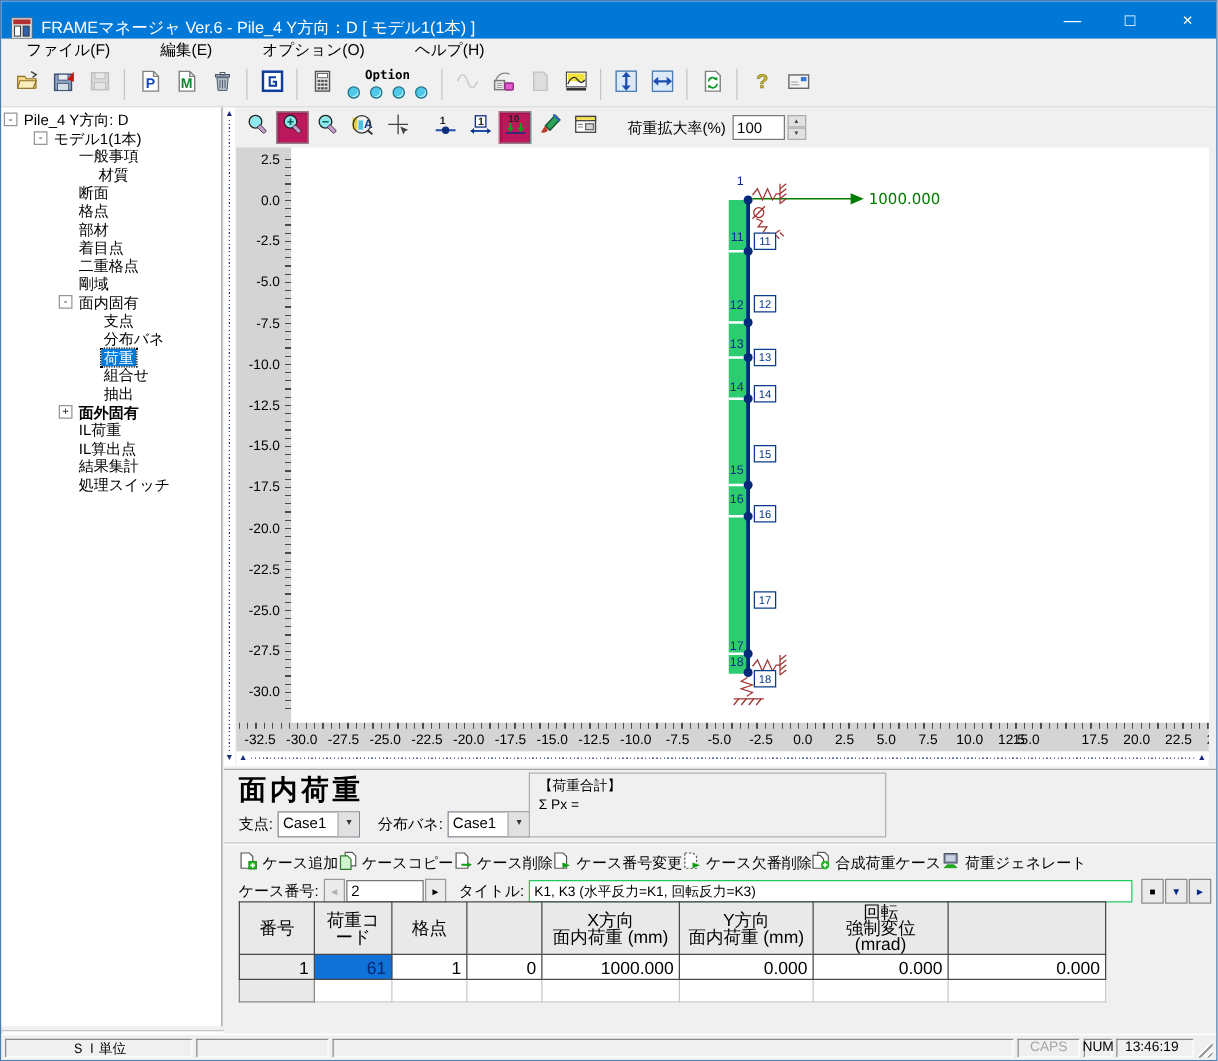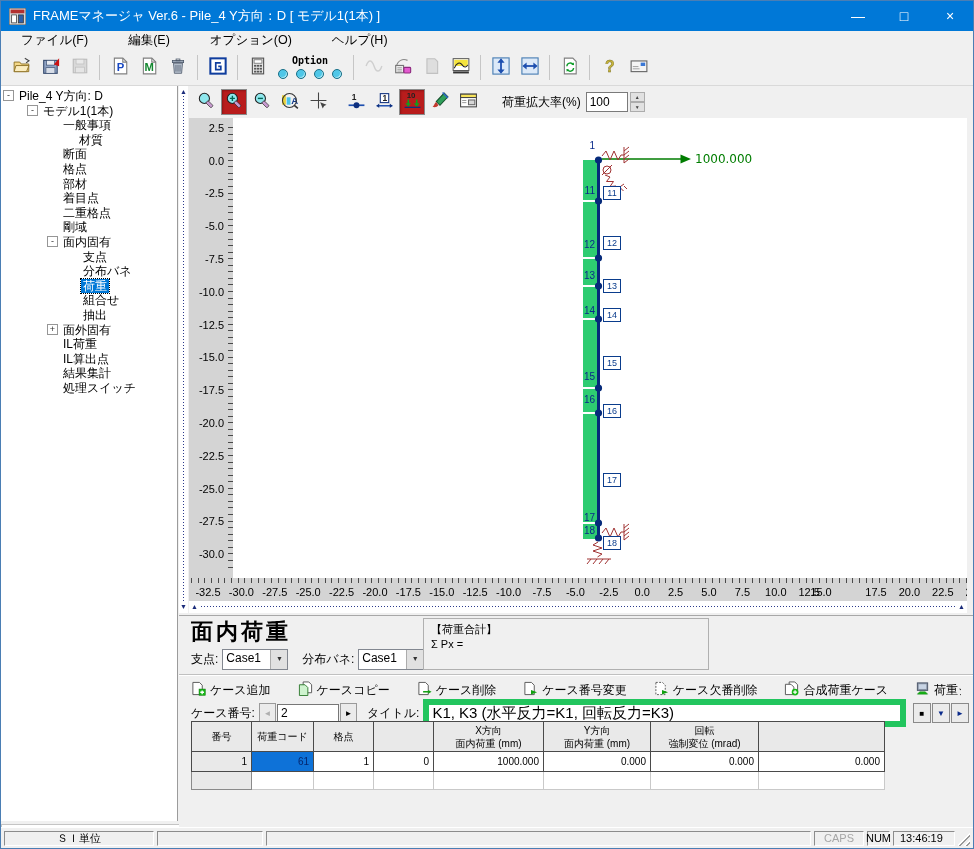--- a/index.html
+++ b/index.html
@@ -1,20 +1,20 @@
 <!DOCTYPE html>
 <html><head>
 <meta charset="utf-8">
 <style>
   html,body{margin:0;padding:0;}
   body{width:974px;height:849px;position:relative;overflow:hidden;background:#F0F0F0;
        font-family:"Liberation Sans",sans-serif;border:1px solid #4A7EB4;box-sizing:border-box;}
   
   .titlebar{position:absolute;left:0;top:0;right:0;height:30px;background:#0078D7;color:#fff;
-            display:flex;align-items:center;}
+            display:flex;align-items:flex-end;}
   .app-icon{width:17px;height:17px;margin:0 7px 0 8px;}
   .title-text{font-size:13px;white-space:nowrap;}
   .win-btns{margin-left:auto;display:flex;height:100%;}
   .win-btn{width:46px;height:100%;display:flex;align-items:center;justify-content:center;
            font-size:14px;color:#fff;}
   
   .menubar{position:absolute;top:30px;left:0;right:0;height:19px;background:#F0F0F0;display:flex;
            align-items:center;font-size:12.5px;}
   .menu-item{padding:2px 20px;}
   
@@ -46,21 +46,21 @@
         background:repeating-linear-gradient(to bottom,#2B3A8C 0 1px,transparent 1px 3px);}
   .hscroll{position:absolute;left:188px;top:600px;width:778px;height:12px;background:#fff;}
   .hscroll .track{position:absolute;top:5px;left:12px;right:12px;height:1px;
         background:repeating-linear-gradient(to right,#2B3A8C 0 1px,transparent 1px 3px);}
   .scroll-tri{position:absolute;font-size:7px;color:#1A2B7A;line-height:8px;}
   
   .cv-toolbar{position:absolute;left:188px;top:85px;width:778px;height:32px;background:#F0F0F0;
               display:flex;align-items:center;padding-left:3px;box-sizing:border-box;}
   .cv-btn{width:26px;height:26px;display:flex;align-items:center;justify-content:center;margin:0 1px;}
   .cv-btn svg{width:19px;height:19px;}
-  .cv-btn.active{border:1px solid #8A8A8A;background:#b91c1c;box-shadow:inset 1px 1px 2px rgba(0,0,0,.25);box-sizing:border-box;}
+  .cv-btn.active{border:1px solid #8A8A8A;background:#be185d;box-shadow:inset 1px 1px 2px rgba(0,0,0,.25);box-sizing:border-box;}
   .cv-gap{width:10px;}
   .scale-label{font-size:12px;margin:0 5px 0 20px;}
   .scale-input{width:34px;height:16px;font-size:12px;border:1px solid #7A7A7A;padding:1px 3px;}
   .spinner{display:flex;flex-direction:column;width:15px;height:20px;margin-left:2px;}
   .spin-btn{flex:1;border:1px solid #ACACAC;background:#E1E1E1;font-size:5px;line-height:8px;
             text-align:center;color:#444;}
   
   .v-ruler{position:absolute;left:188px;top:117px;width:44px;height:460px;background:#D4D4D4;}
   .v-ruler .ticks{position:absolute;right:0;top:9px;width:5px;height:445px;
         background:repeating-linear-gradient(to bottom,#4A4A4A 0 1px,transparent 1px 6.56px);}
@@ -83,35 +83,35 @@
   .combo-row{position:absolute;left:12px;top:33px;display:flex;align-items:center;font-size:12px;}
   .combo{width:64px;height:19px;border:1px solid #828790;background:#fff;display:flex;margin:0 14px 0 4px;}
   .combo-val{flex:1;font-size:12px;padding:1px 3px;overflow:hidden;}
   .combo-btn{width:16px;background:#E1E1E1;border-left:1px solid #ACACAC;text-align:center;
              font-size:7px;line-height:17px;color:#333;}
   .sum-box{position:absolute;left:244px;top:2px;width:286px;height:52px;border:1px solid #B0B0B0;
            font-size:11px;padding:3px 7px;box-sizing:border-box;line-height:15px;}
   .panel-sep{position:absolute;left:0;right:0;top:58px;height:0;border-top:1px solid #C0C0C0;
              border-bottom:1px solid #FFF;}
   .case-buttons{position:absolute;left:12px;right:12px;top:63px;height:22px;display:flex;align-items:center;
-                gap:27px;overflow:hidden;white-space:nowrap;}
+                overflow:hidden;white-space:nowrap;}
   .case-btn{display:flex;align-items:center;gap:4px;font-size:12px;}
   .case-btn svg{width:15px;height:15px;}
   .case-row{position:absolute;left:12px;right:4px;top:87px;height:20px;display:flex;align-items:center;font-size:12px;}
   .nav-btn{width:15px;height:18px;border:1px solid #9A9A9A;background:#EBEBEB;display:flex;
            align-items:center;justify-content:center;font-size:8px;}
   .nav-btn.off{color:#AFAFAF;}
   .case-input{width:54px;height:16px;border:1px solid #777;font-size:12px;padding:0 3px;margin:0 1px;}
   .ttl-label{margin:0 4px 0 10px;}
-  .title-input{flex:1;height:16px;border:6px solid #22c55e;font-size:15px;padding:0 3px;margin-right:6px;}
+  .title-input{flex:1;height:16px;border:1px solid #22c55e;font-size:11px;padding:0 3px;margin-right:6px;}
   .sq-btn{width:16px;height:18px;border:1px solid #8A8A8A;background:#EBEBEB;display:flex;
           align-items:center;justify-content:center;font-size:8px;color:#0A2A8A;margin-left:1px;}
   .sq-btn.black{color:#000;}
   
-  .tbl{position:absolute;left:12px;top:105px;display:table;border-collapse:collapse;font-size:10px;}
+  .tbl{position:absolute;left:12px;top:105px;display:table;border-collapse:collapse;font-size:14px;}
   .tr{display:table-row;}
   .td{display:table-cell;border:1px solid #4A4A4A;vertical-align:middle;background:#fff;
       padding:1px 4px;box-sizing:border-box;}
   .td.hd{background:#E9E9E9;text-align:center;white-space:pre-line;line-height:13px;height:30px;}
   .td.num{text-align:right;height:20px;}
   .td.rowhd{background:#E9E9E9;text-align:right;}
   .td.sel{background:#0E72D8;color:#05266E;}
   .tr.empty .td{border-color:#C9C9C9;height:18px;}
   .tr.empty .td.rowhd{border-color:#8A8A8A;}
   
@@ -347,21 +347,21 @@
       <span class="tree-label selected" style="left: 80px;">荷重</span>
     </div>
     <div class="tree-row">
       <span class="tree-label" style="left: 80px;">組合せ</span>
     </div>
     <div class="tree-row">
       <span class="tree-label" style="left: 80px;">抽出</span>
     </div>
     <div class="tree-row">
       <span class="tree-box" style="left: 46px;">+</span>
-      <span class="tree-label" style="left: 60px;">面外固有</span>
+      <span class="tree-label" style="left: 60px; font-weight: bold;">面外固有</span>
     </div>
     <div class="tree-row">
       <span class="tree-label" style="left: 60px;">IL荷重</span>
     </div>
     <div class="tree-row">
       <span class="tree-label" style="left: 60px;">IL算出点</span>
     </div>
     <div class="tree-row">
       <span class="tree-label" style="left: 60px;">結果集計</span>
     </div>

